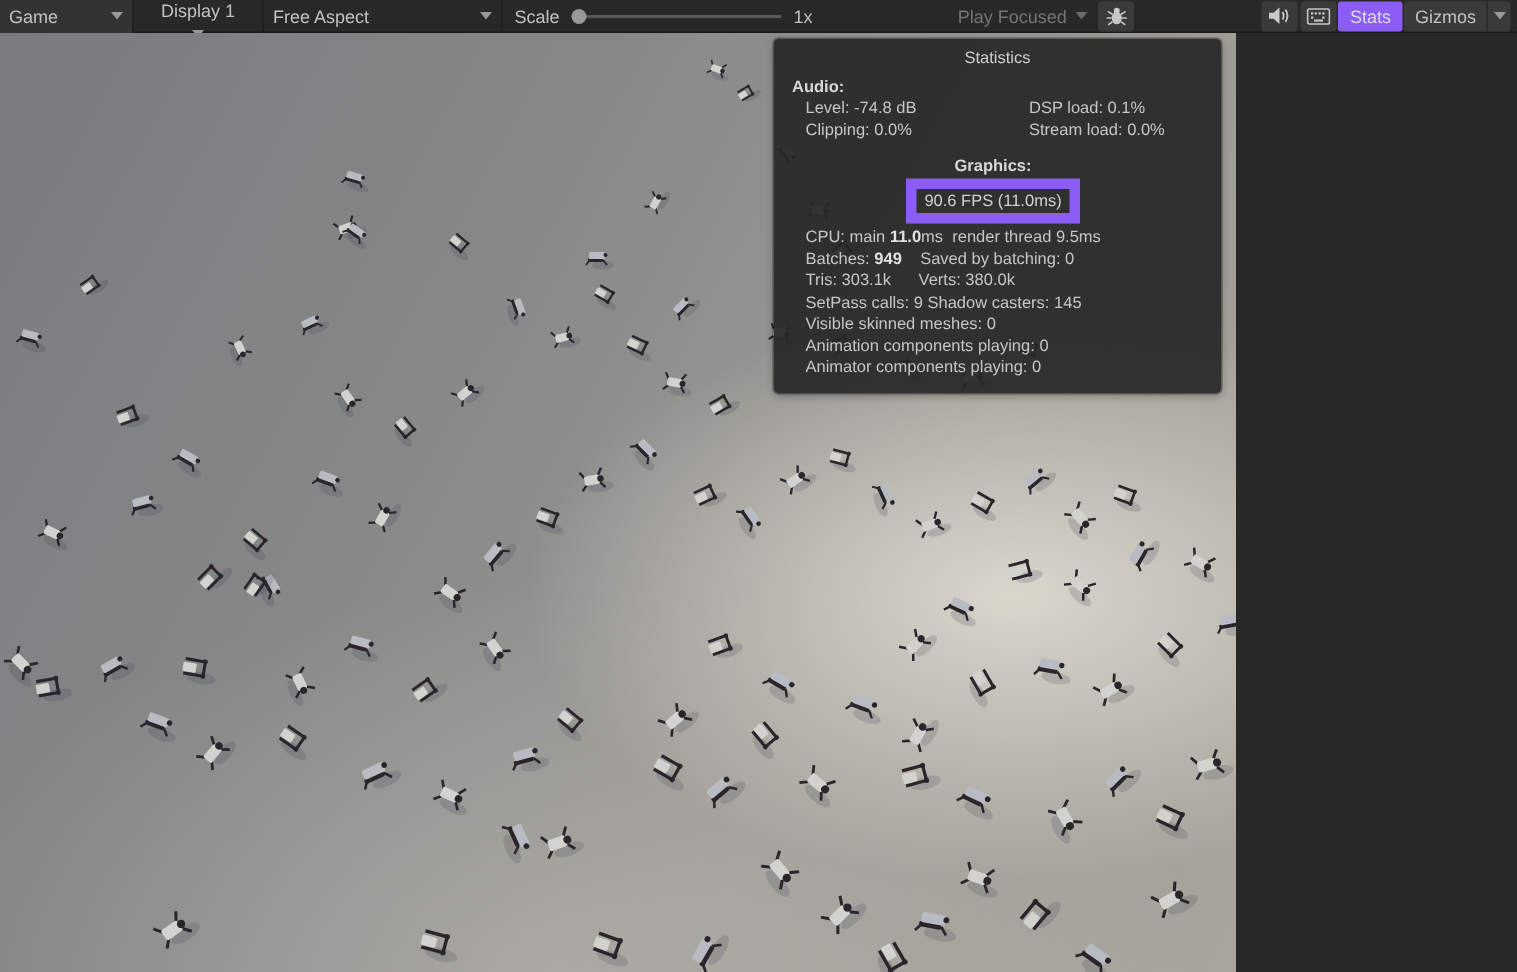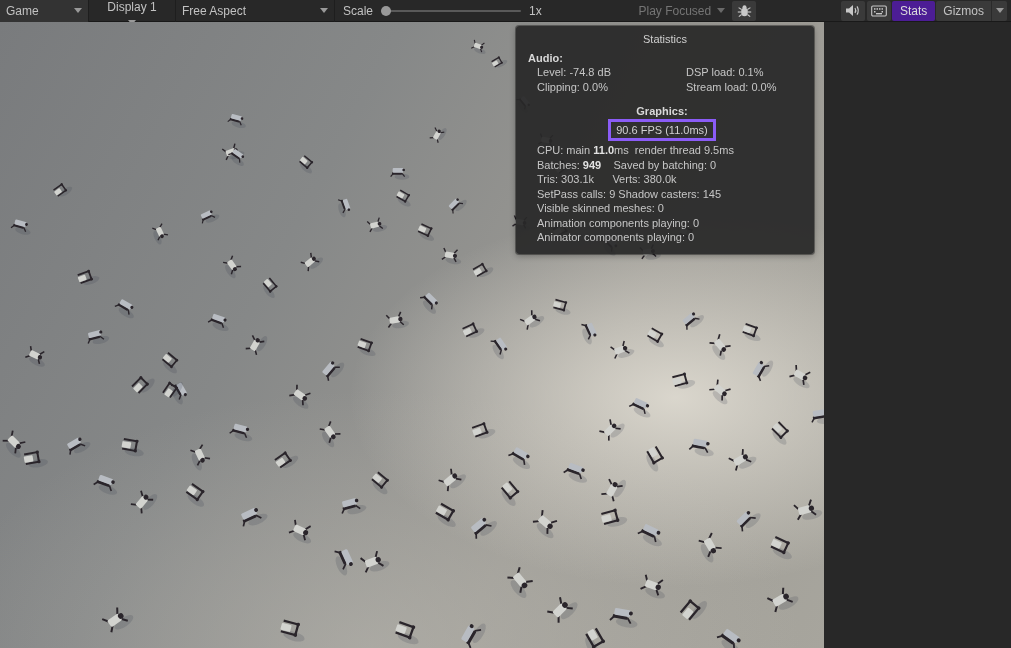--- a/index.html
+++ b/index.html
@@ -20,21 +20,21 @@
   .aspect-dd  { width:158px; justify-content:space-between; }
   .scale-grp  { display:flex; align-items:center; gap:8px; padding:0 8px; }
   .slider     { position:relative; width:140px; height:14px; cursor:pointer; }
   .slider .track { position:absolute; left:0; right:0; top:6px; height:2px; background:#5a5a5a; border-radius:1px; }
   .slider .knob  { position:absolute; left:0; top:2px; width:10px; height:10px; border-radius:50%; background:#999; }
   .spacer { flex:1; }
   .disabled { color:#757575; }
   .icon-btn { display:flex; align-items:center; justify-content:center;
               width:24px; height:20px; margin:0 1px; background:#3a3a3a; border-radius:2px; cursor:pointer; }
   .txt-btn  { display:flex; align-items:center; height:20px; padding:0 8px; border-radius:2px; cursor:pointer; }
-  .txt-btn.active { background:#4c1d95; color:#dcdcdc; }
+  .txt-btn.active { background:#8b5cf6; color:#dcdcdc; }
   .gizmos-grp { display:flex; align-items:center; height:20px; background:#3a3a3a;
                 border-radius:2px; margin:0 4px 0 1px; cursor:pointer; }
   .gizmos-grp .lbl { padding:0 7px; }
   .gizmos-grp .dd  { display:flex; align-items:center; justify-content:center; width:16px; height:20px;
                      border-left:1px solid #2a2a2a; }
 
   
   .viewport { position:absolute; top:22px; left:0; width:824px; height:626px; overflow:hidden;
     background:
       radial-gradient(ellipse 55% 42% at 82% 60%, rgba(228,224,214,0.85), rgba(228,224,214,0) 72%),
@@ -48,21 +48,21 @@
                  background:rgba(40,40,40,0.93); border-radius:3px;
                  box-shadow:0 0 0 1px rgba(0,0,0,0.35), 0 2px 6px rgba(0,0,0,0.3);
                  color:#c6c6c6; font-size:11px; line-height:14.5px; padding:6px 0 9px 0; }
   .sp-title { text-align:center; color:#cfcfcf; margin-bottom:4px; }
   .sp-head  { font-weight:bold; color:#d8d8d8; padding-left:12px; }
   .sp-line  { padding-left:21px; white-space:pre-wrap; }
   .sp-row   { display:flex; padding-left:21px; }
   .sp-row .col-l { width:149px; }
   .gfx-row  { display:flex; align-items:center; justify-content:space-between;
               padding:0 18px 0 12px; margin-top:10px; margin-bottom:2px;flex-direction:column; }
-  .fps-box  { border:3px solid #8b5cf6; padding:1px 5px; color:#d2d2d2; white-space:nowrap; }
+  .fps-box  { border:7px solid #8b5cf6; padding:1px 5px; color:#d2d2d2; white-space:nowrap; }
   .sp-line b { color:#e2e2e2; }
 </style>
 </head>
 <body>
 
 <div class="toolbar">
   <div class="tb-item game-tab">
     <span>Game</span>
     <span class="arr"></span>
   </div>

